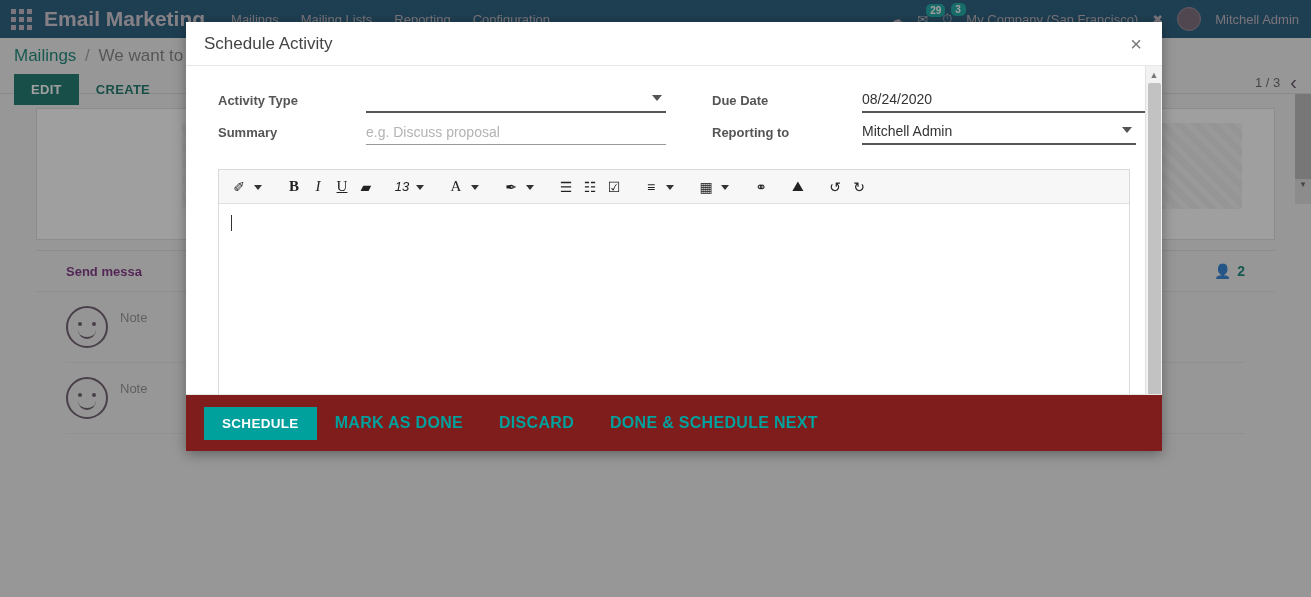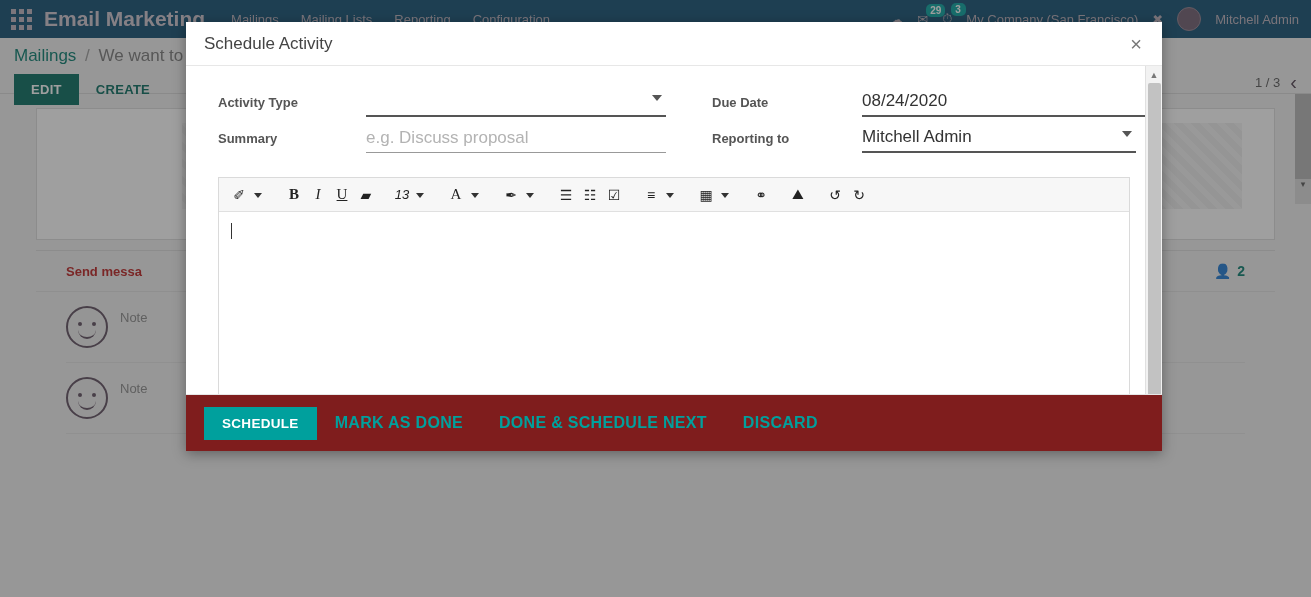--- a/index.html
+++ b/index.html
@@ -122,21 +122,21 @@
     background: #f0f0f0;
     border-top: 1px solid #dcdcdc;
     margin-top: 10px;
   }
   .chatter-top {
     display: flex; align-items: center;
     padding: 12px 30px;
     border-bottom: 1px solid #e0e0e0;
   }
   .chatter-link {
-    color: #b91c1c; font-size: 13px; font-weight: bold;
+    color: #701a75; font-size: 13px; font-weight: bold;
     margin-right: 16px; cursor: pointer; white-space: nowrap;
   }
   .followers {
     margin-left: auto; display: flex; align-items: center;
     gap: 5px; color: #00796b; font-size: 14px; font-weight: bold;
   }
   .msg-list { padding: 0 30px; }
   .msg-item {
     display: flex; align-items: flex-start; gap: 12px;
     padding: 14px 0; border-bottom: 1px solid #e2e2e2;
@@ -229,21 +229,21 @@
   }
   .f-label {
     font-size: 13px; font-weight: bold; color: #555;
   }
   .f-field { position: relative; }
   .f-input {
     width: 100%;
     border: none;
     border-bottom: 1px solid #999;
     background: transparent;
-    font-size: 17px;
+    font-size: 14px;
     color: #333;
     padding: 3px 20px 4px 0;
     outline: none;
     font-family: "Liberation Sans", sans-serif;
   }
   .f-input.strong-underline { border-bottom: 2px solid #555; }
   .f-input::placeholder { color: #b3b3b3; }
   .caret-down {
     position: absolute; right: 4px; top: 7px;
     width: 0; height: 0;
@@ -512,16 +512,16 @@
       <div class="sb-track">
         <div class="sb-thumb"></div>
       </div>
       <div class="sb-arrow">▼</div>
     </div>
   </div>
 
   <div class="modal-footer">
     <button class="btn-primary">SCHEDULE</button>
     <button class="btn-link">MARK AS DONE</button>
+    <button class="btn-link">DISCARD</button>
     <button class="btn-link">DONE &amp; SCHEDULE NEXT</button>
-    <button class="btn-link">DISCARD</button>
   </div>
 </div>
 
 </body></html>

